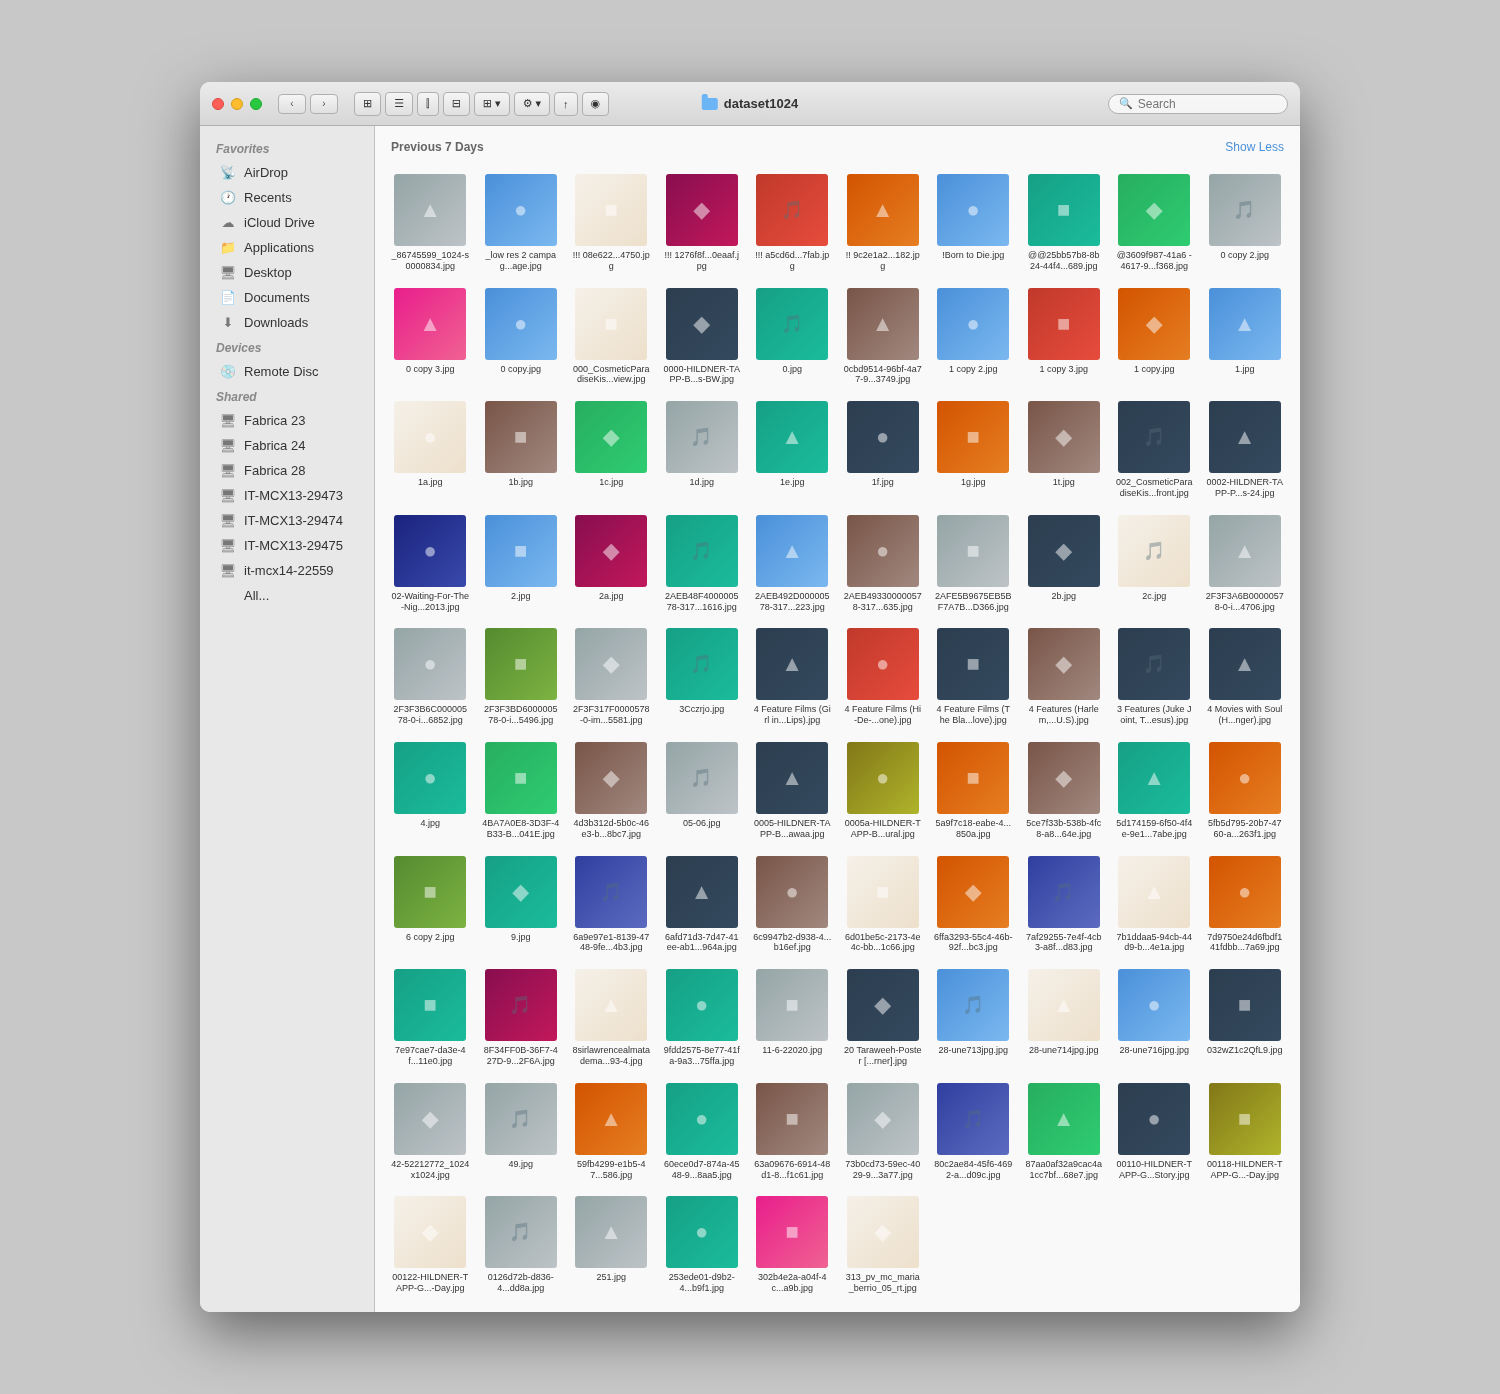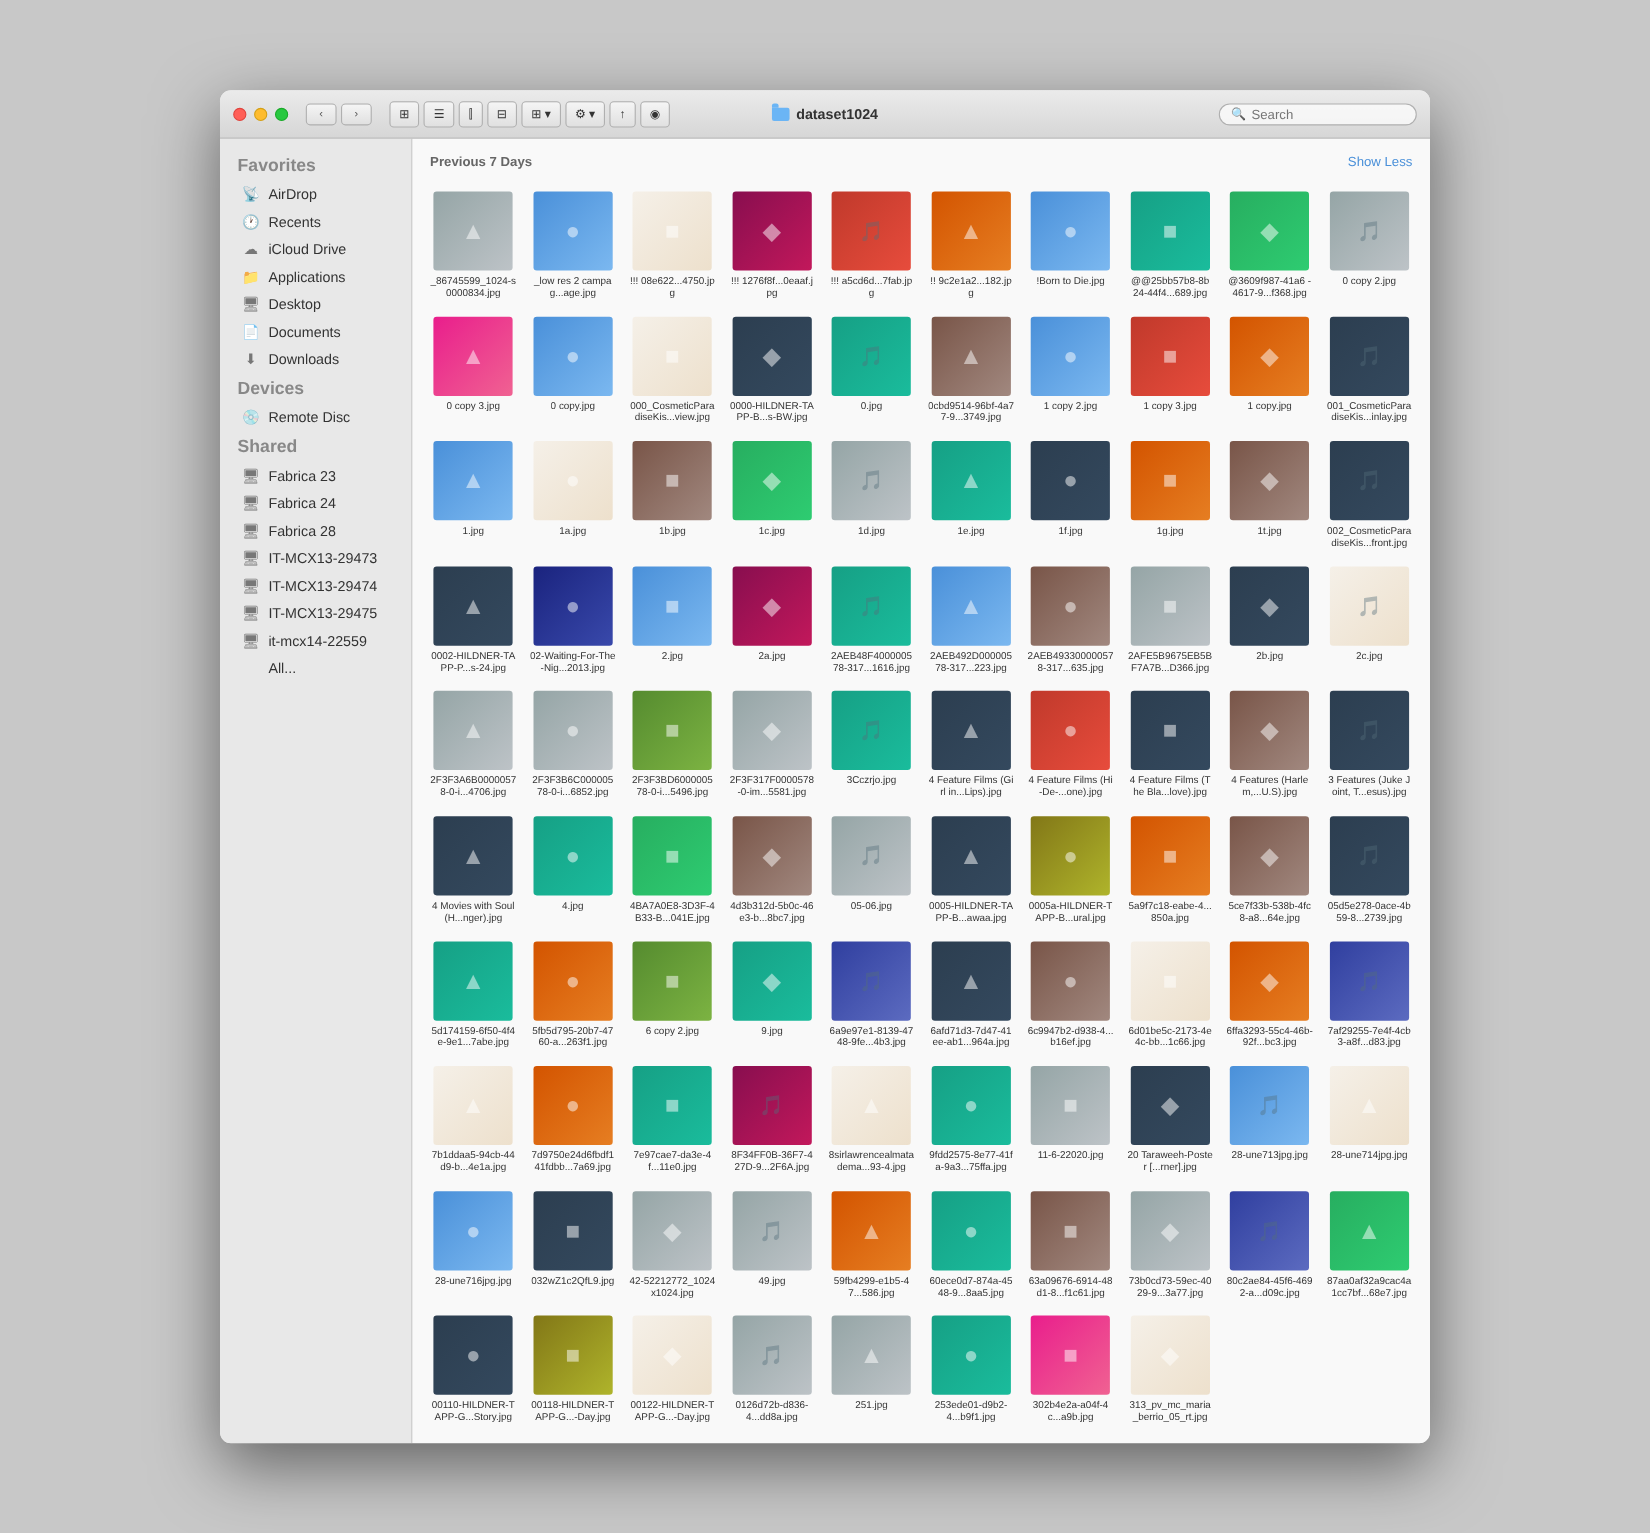--- a/index.html
+++ b/index.html
@@ -137,25 +137,26 @@
     }
     .sidebar {
       width: 175px;
       background: #e8e8e8;
       border-right: 1px solid #c0c0c0;
       padding: 10px 0;
       overflow-y: auto;
       flex-shrink: 0;
     }
     .sidebar-section-title {
-      font-size: 16px;
+      font-size: 12px;
       font-weight: 700;
       color: #888;
       padding: 6px 16px 3px;
       text-transform: none;
+      font-style: italic;
     }
     .sidebar-item {
       display: flex;
       align-items: center;
       gap: 8px;
       padding: 4px 16px;
       font-size: 13px;
       color: #333;
       cursor: pointer;
       border-radius: 5px;
@@ -487,26 +488,20 @@
             </div>
     <span class="file-name">1 copy 3.jpg</span>
   </div>
           <div class="file-item">
     <div class="file-thumb bg-orange">
               <div class="file-thumb-inner" style="font-size:22px;color:rgba(255,255,255,0.5)">◆</div>
             </div>
     <span class="file-name">1 copy.jpg</span>
   </div>
           <div class="file-item">
-    <div class="file-thumb bg-dark">
-              <div class="file-thumb-inner" style="font-size:18px;color:rgba(255,255,255,0.4)">🎵</div>
-            </div>
-    <span class="file-name">001_CosmeticParadiseKis...inlay.jpg</span>
-  </div>
-          <div class="file-item">
     <div class="file-thumb bg-blue">
               <div class="file-thumb-inner" style="font-size:22px;color:rgba(255,255,255,0.5)">▲</div>
             </div>
     <span class="file-name">1.jpg</span>
   </div>
           <div class="file-item">
     <div class="file-thumb bg-cream">
               <div class="file-thumb-inner" style="font-size:22px;color:rgba(255,255,255,0.5)">●</div>
             </div>
     <span class="file-name">1a.jpg</span>
@@ -725,26 +720,20 @@
     <div class="file-thumb bg-orange">
               <div class="file-thumb-inner" style="font-size:22px;color:rgba(255,255,255,0.5)">■</div>
             </div>
     <span class="file-name">5a9f7c18-eabe-4...850a.jpg</span>
   </div>
           <div class="file-item">
     <div class="file-thumb bg-brown">
               <div class="file-thumb-inner" style="font-size:22px;color:rgba(255,255,255,0.5)">◆</div>
             </div>
     <span class="file-name">5ce7f33b-538b-4fc8-a8...64e.jpg</span>
-  </div>
-          <div class="file-item">
-    <div class="file-thumb bg-dark">
-              <div class="file-thumb-inner" style="font-size:18px;color:rgba(255,255,255,0.4)">🎵</div>
-            </div>
-    <span class="file-name">05d5e278-0ace-4b59-8...2739.jpg</span>
   </div>
           <div class="file-item">
     <div class="file-thumb bg-teal">
               <div class="file-thumb-inner" style="font-size:22px;color:rgba(255,255,255,0.5)">▲</div>
             </div>
     <span class="file-name">5d174159-6f50-4f4e-9e1...7abe.jpg</span>
   </div>
           <div class="file-item">
     <div class="file-thumb bg-orange">
               <div class="file-thumb-inner" style="font-size:22px;color:rgba(255,255,255,0.5)">●</div>

